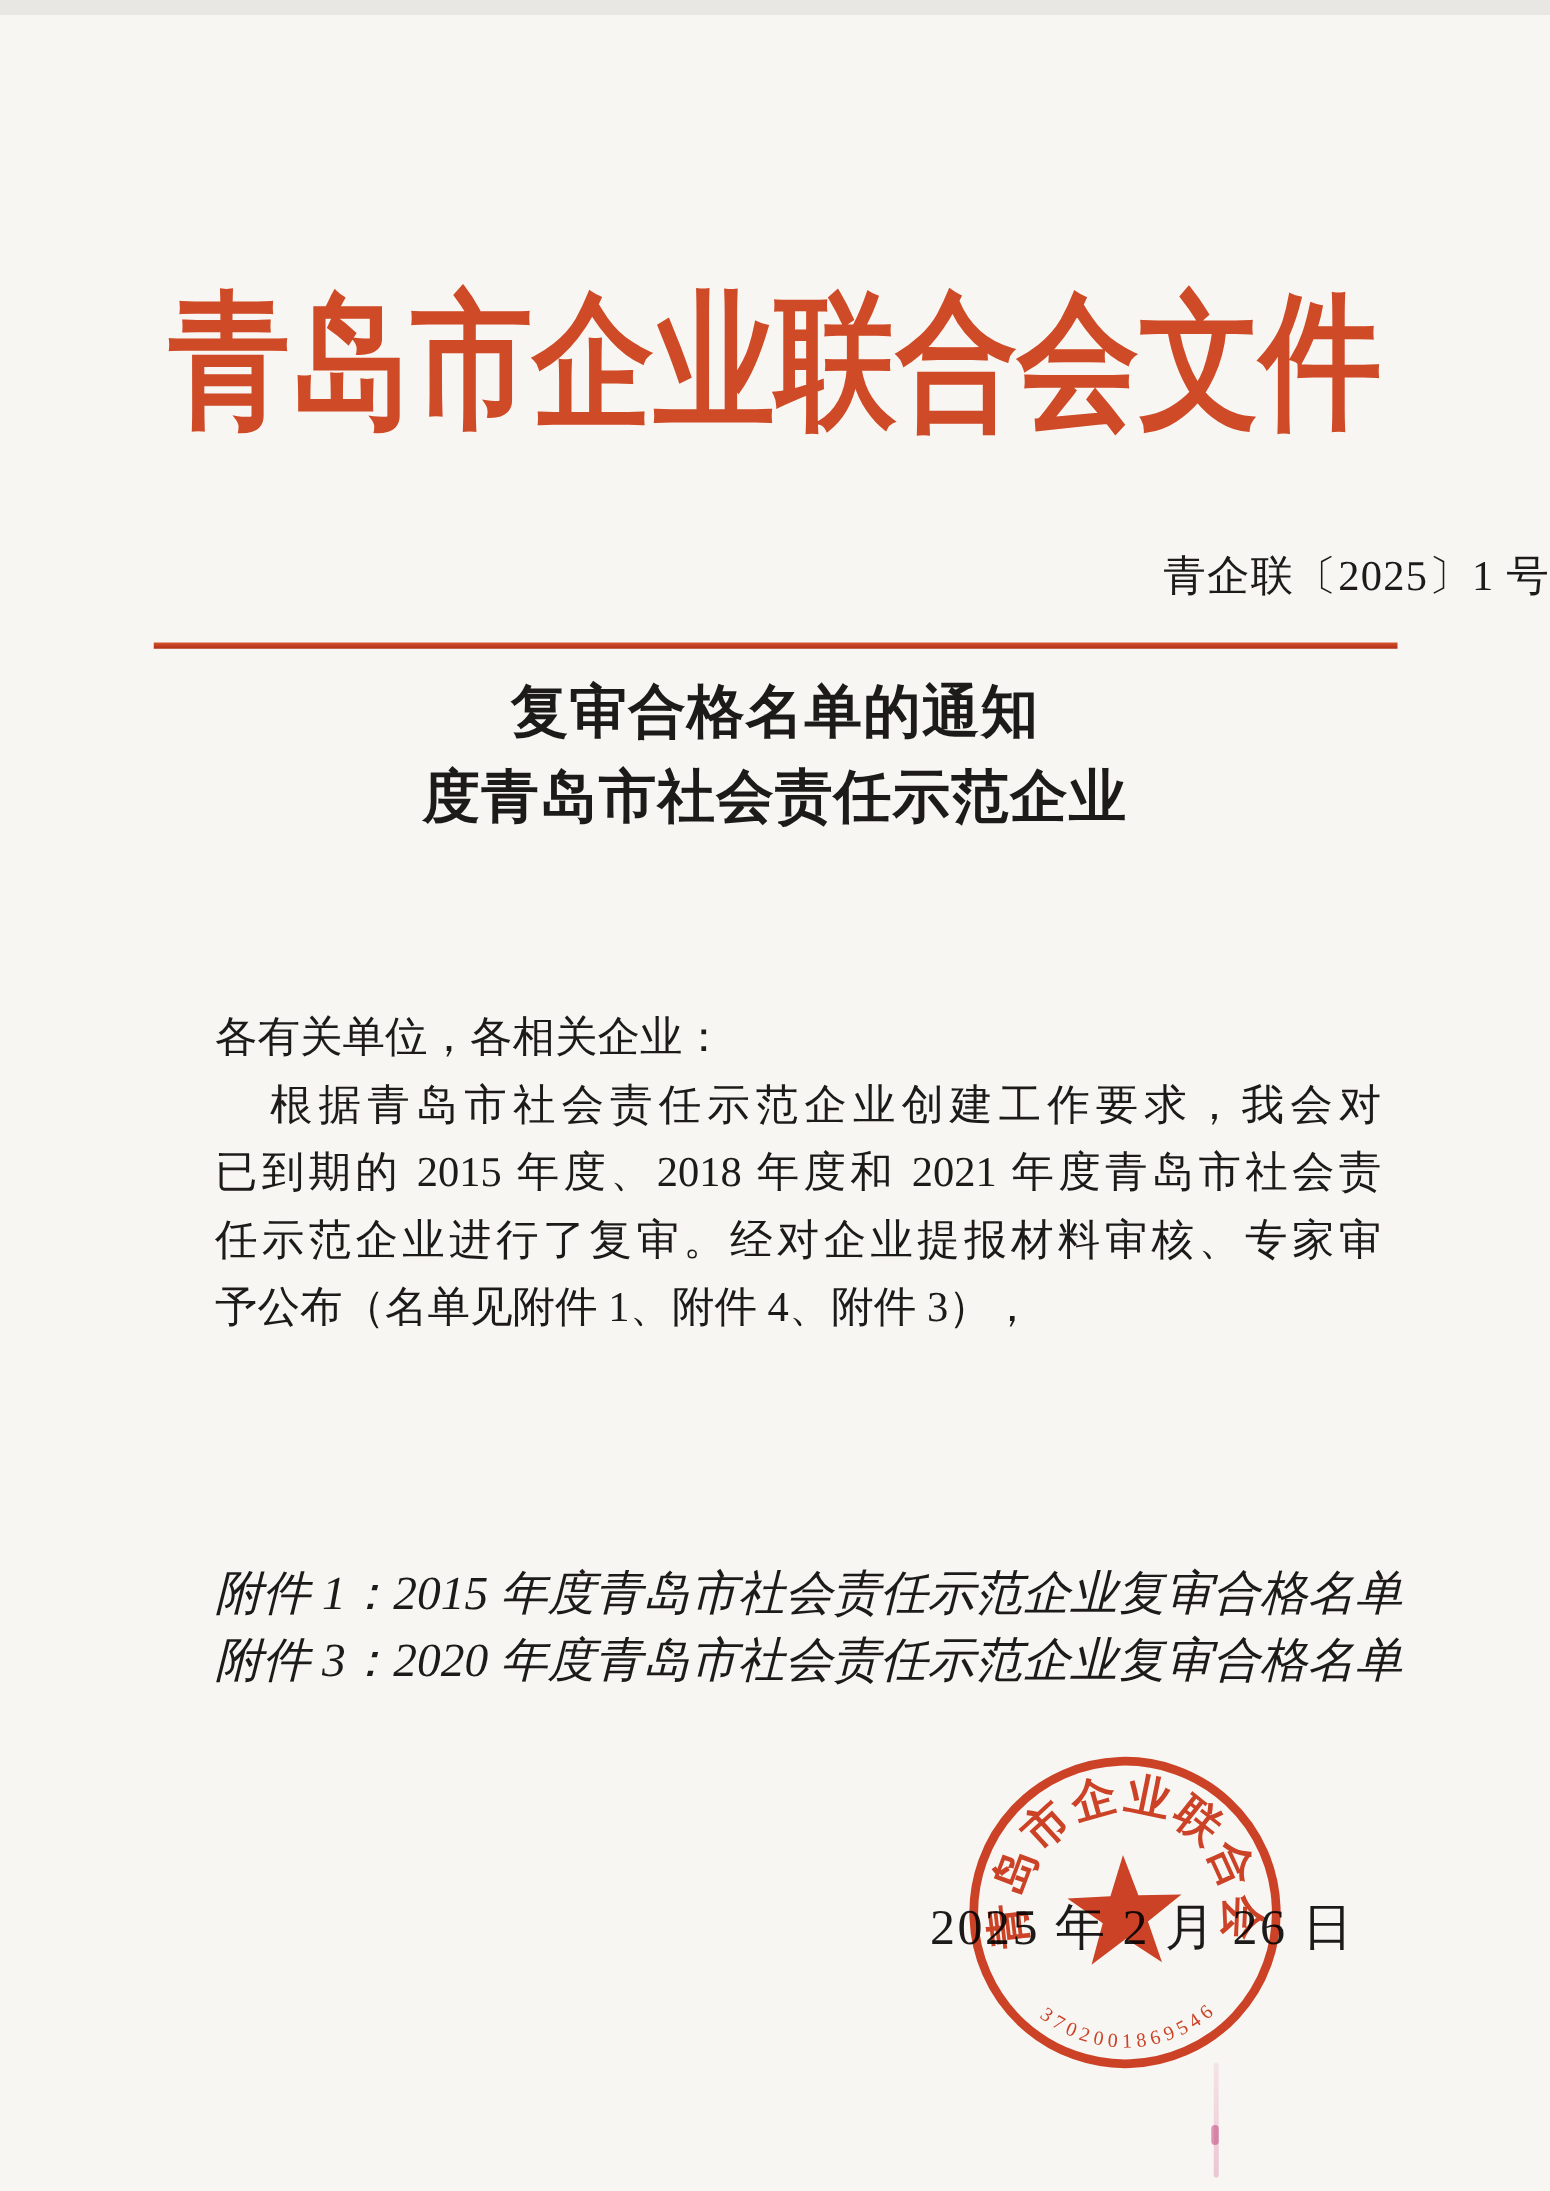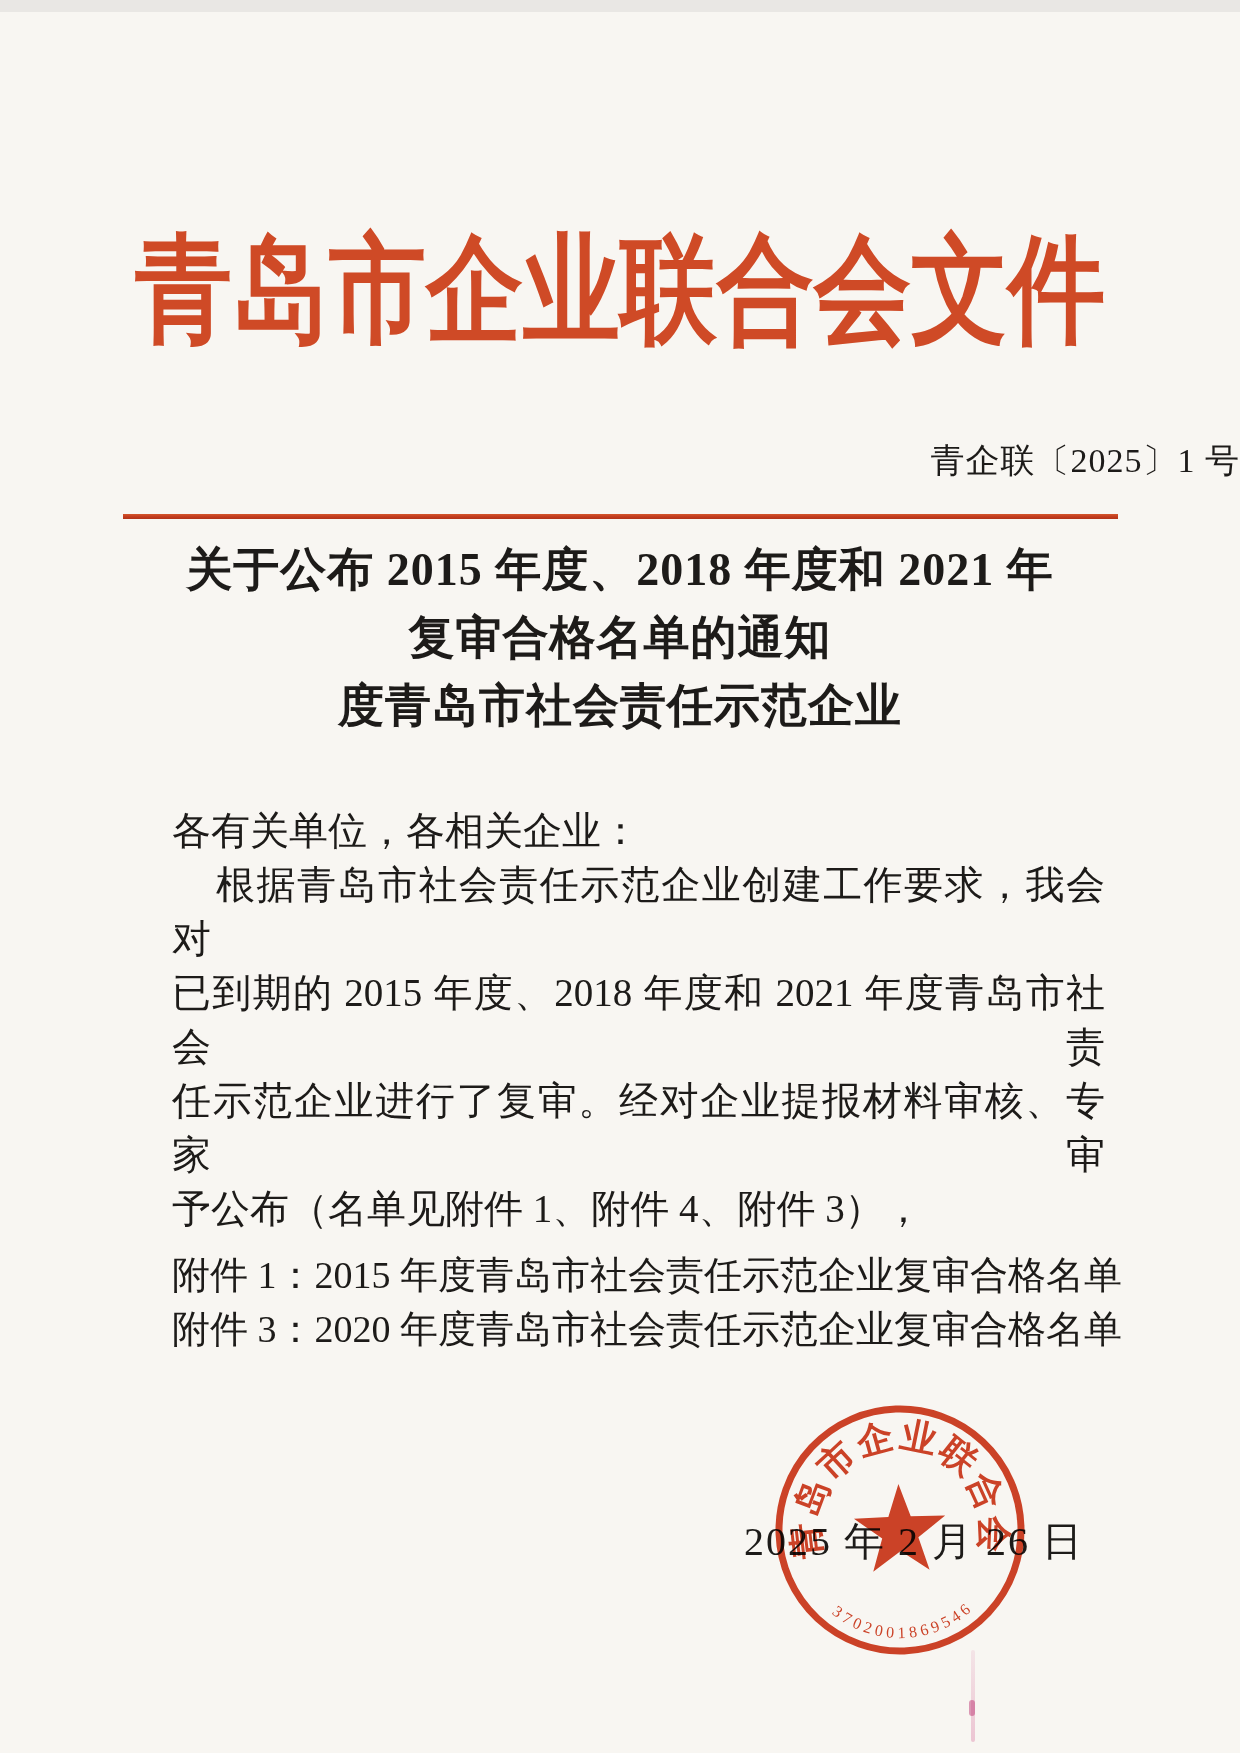--- a/index.html
+++ b/index.html
@@ -46,32 +46,32 @@
   }
   .doc-title{
     position:absolute;top:524px;left:0;width:100%;
     text-align:center;
     font-size:46px;font-weight:700;line-height:68px;
     letter-spacing:1px;
     white-space:nowrap;
   }
   .body-block{
     position:absolute;top:792px;left:172px;width:933px;
-    font-size:39px;line-height:54px;
+    font-size:34px;line-height:54px;
   }
   .salutation{white-space:nowrap;}
   .p-line{
     text-align:justify;
     text-align-last:justify;
   }
   .p-line.first{text-indent:44px;}
   .p-line.last{text-align-last:left;}
   .attachments{
     position:absolute;top:1236px;left:172px;width:960px;
-    font-size:38px;line-height:54px;
+    font-size:38px;line-height:54px;font-style:italic;
   }
   .attachment-line{white-space:nowrap;}
   .date-line{
     position:absolute;top:1502px;left:744px;
     font-size:40px;letter-spacing:2px;
     white-space:nowrap;
     z-index:1;
   }
   .seal{
     position:absolute;top:1388px;left:770px;width:260px;height:260px;
@@ -99,21 +99,20 @@
 
 <div id="page">
 
   <div class="org-header">青岛市企业联合会文件</div>
 
   <div class="doc-number">青企联〔2025〕1 号</div>
 
   <div class="divider"></div>
 
   <div class="doc-title">
-    <div>关于公布 2015 年度、2018 年度和 2021 年</div>
     <div>复审合格名单的通知</div>
     <div>度青岛市社会责任示范企业</div>
   </div>
 
   <div class="body-block">
     <div class="salutation">各有关单位，各相关企业：</div>
     <div class="p-line first">根据青岛市社会责任示范企业创建工作要求，我会对</div>
     <div class="p-line">已到期的 2015 年度、2018 年度和 2021 年度青岛市社会责</div>
     <div class="p-line">任示范企业进行了复审。经对企业提报材料审核、专家审</div>
     <div class="p-line last">予公布（名单见附件 1、附件 4、附件 3），</div>

